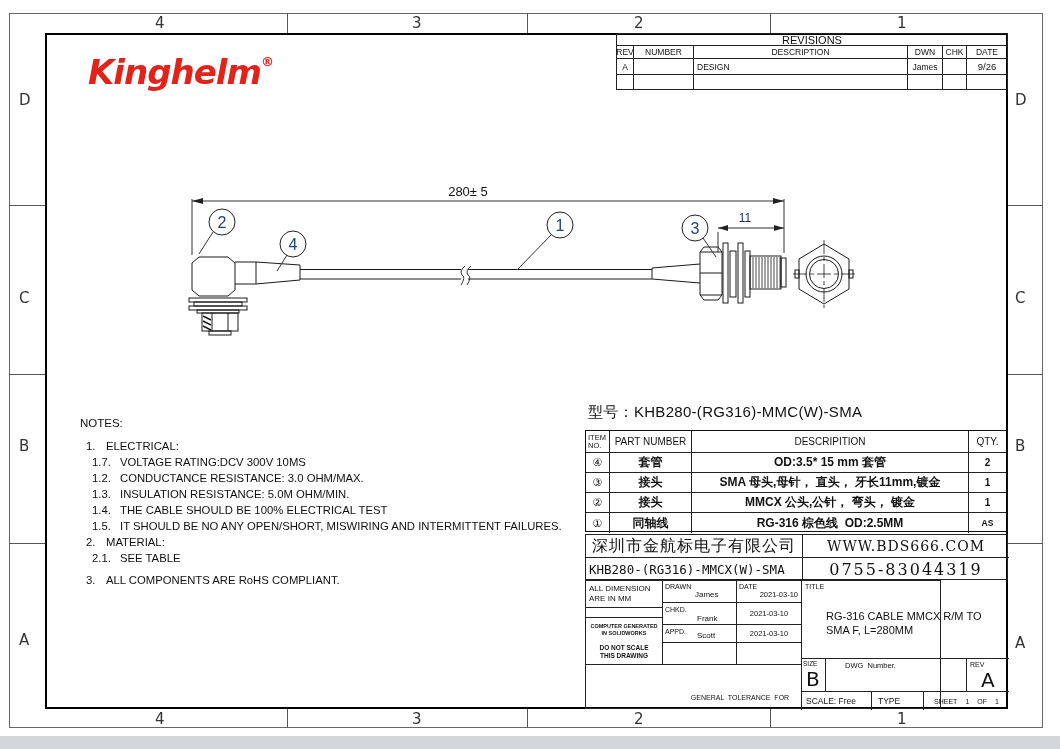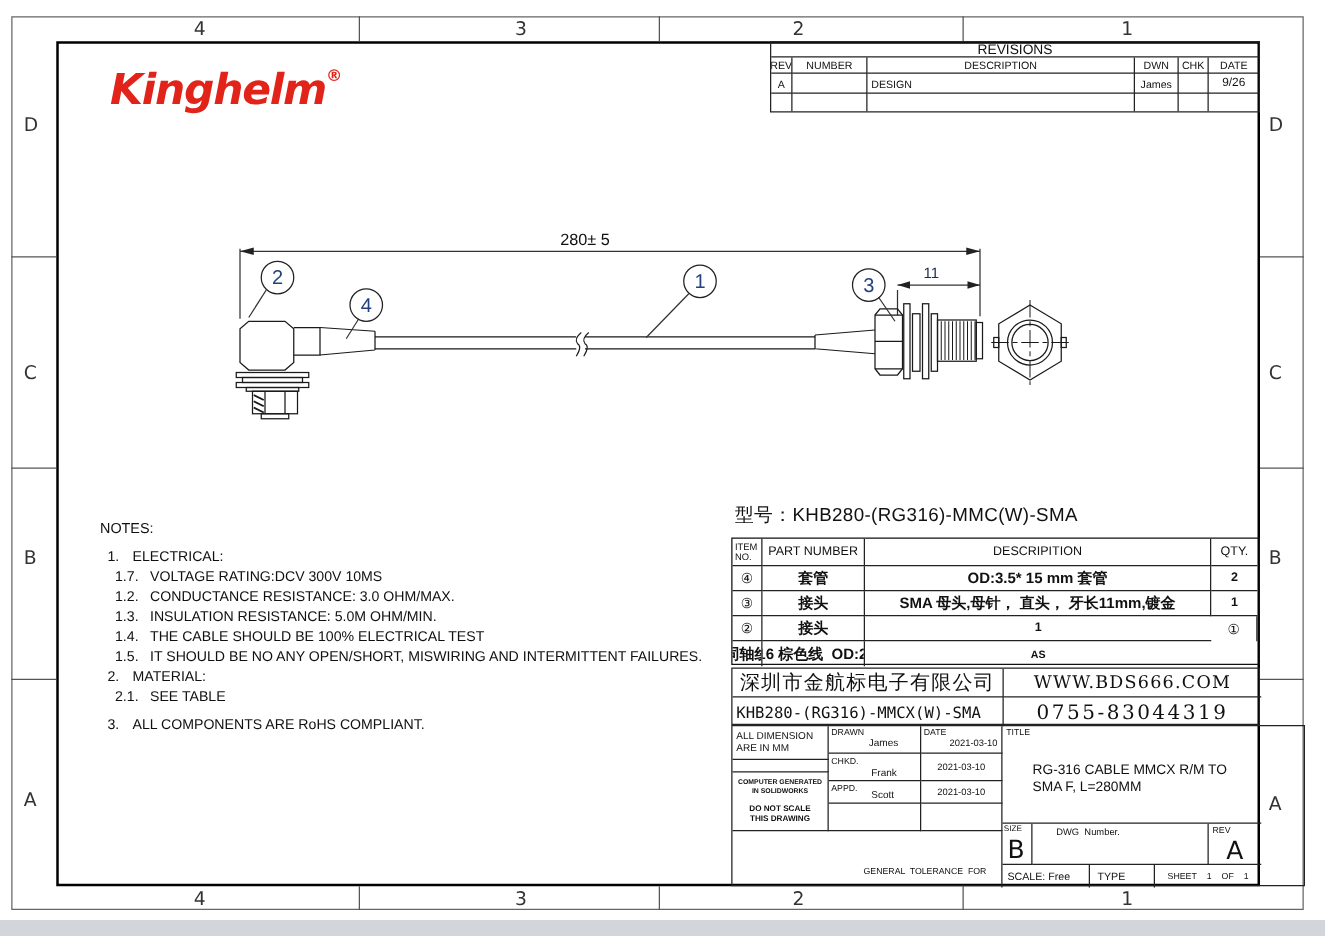--- a/index.html
+++ b/index.html
@@ -45,21 +45,21 @@
   .pq { font-size:10px; font-weight:700; }
   
   .company { position:absolute; left:585px; top:534px; width:423px; height:46px; border:1px solid #222;
              display:grid; grid-template-columns:217px 206px; grid-template-rows:23px 23px; }
   .company div { display:flex; align-items:center; overflow:hidden; }
   .cn { font-family:"DejaVu Serif", serif; font-size:16px; justify-content:center; letter-spacing:1px; }
   .cw { font-family:"DejaVu Serif", serif; font-size:14px; justify-content:center; letter-spacing:1px; }
   .cp { font-family:"DejaVu Sans Mono", monospace; font-size:12.5px; padding-left:3px; }
   .ct { font-family:"DejaVu Serif", serif; font-size:16px; justify-content:center; letter-spacing:2px; }
   
-  .tblock { position:absolute; left:585px; top:580px; width:459px; height:129px; border:1px solid #222; }
+  .tblock { position:absolute; left:585px; top:580px; width:356px; height:129px; border:1px solid #222; }
   .tc { position:absolute; overflow:hidden; }
   .br { border-right:1px solid #222; } .bb { border-bottom:1px solid #222; }
   .lbl { font-size:7px; color:#111; }
   .pre { white-space:pre;padding-left:16px; }
   .customer-box { position:absolute; left:445px; top:681px; width:140px; height:28px; border:1px solid #222;
                   display:flex; align-items:center; padding-left:6px; font-size:8.5px; }
   .bottom-strip { position:absolute; left:0; top:736px; width:1060px; height:13px; background:#d2d5d9; }
   svg text { font-family:"Liberation Sans", sans-serif; }
 </style>
 </head>
@@ -264,20 +264,21 @@
     <div class="pc pt">OD:3.5* 15 mm 套管</div>
     <div class="pc-b pq">2</div>
 
     <div class="pc pi">③</div>
     <div class="pc pt">接头</div>
     <div class="pc pt">SMA 母头,母针， 直头， 牙长11mm,镀金</div>
     <div class="pc-b pq">1</div>
 
     <div class="pc pi">②</div>
     <div class="pc pt">接头</div>
+    <div class="pc pt">MMCX 公头,公针， 弯头， 镀金</div>
     <div class="pc-b pq">1</div>
 
     <div class="pc-r pi">①</div>
     <div class="pc-r pt">同轴线</div>
     <div class="pc-r pt">RG-316 棕色线  OD:2.5MM</div>
     <div class="pq" style="font-size:8.5px;">AS</div>
   </div>
 
   <div class="company">
     <div class="cn pc">深圳市金航标电子有限公司</div>

